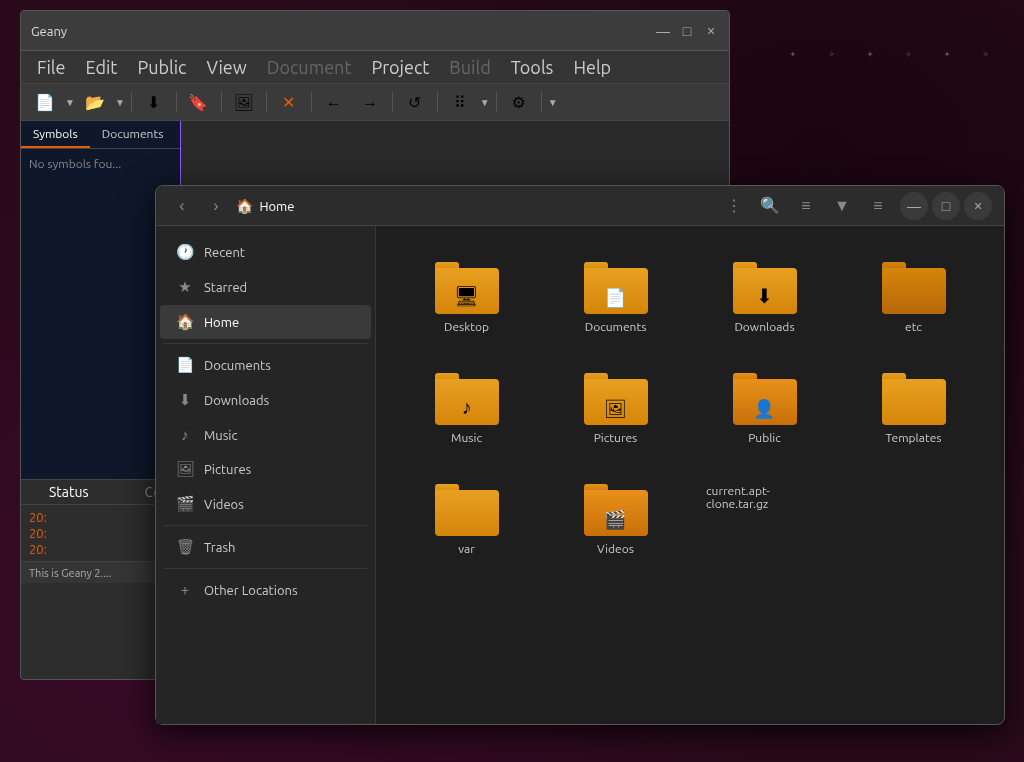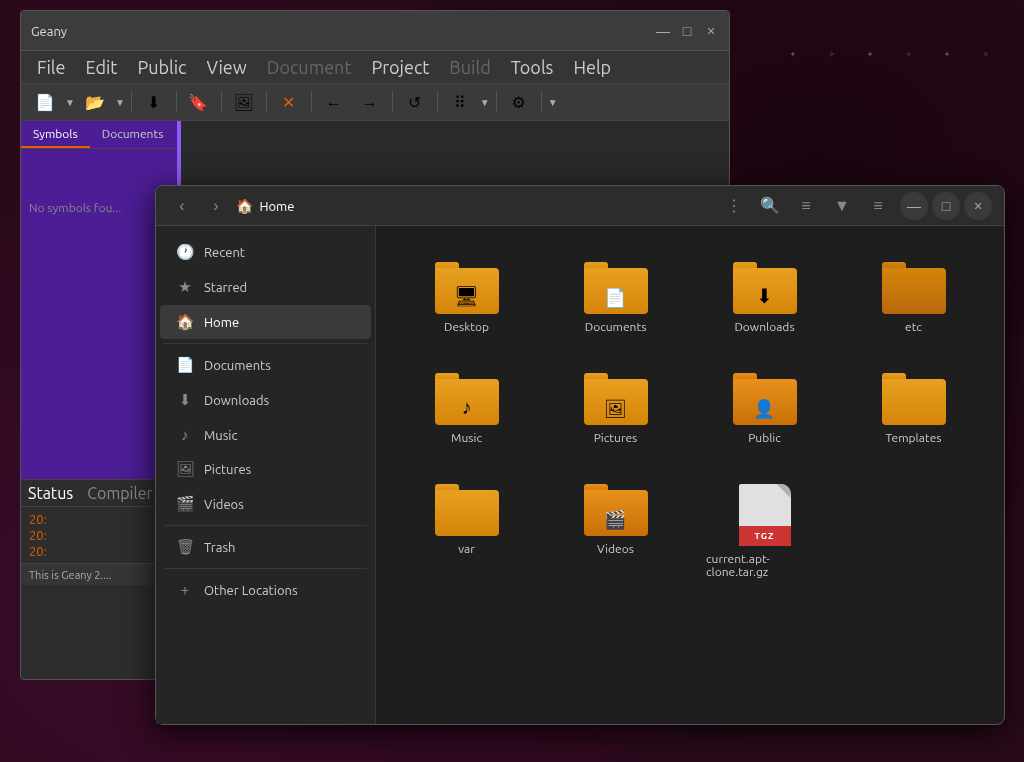--- a/index.html
+++ b/index.html
@@ -128,25 +128,24 @@
 
     
     .geany-main {
       display: flex;
       flex: 1;
       overflow: hidden;
     }
 
     .geany-sidebar {
       width: 160px;
-      background: #4c1d95;
-      border-right: 4px solid #8b5cf6;
+      background: #0f172a;
+      border-right: 1px solid #8b5cf6;
       display: flex;
       flex-direction: column;
-      gap: 44px;
     }
 
     .sidebar-tabs {
       display: flex;
       border-bottom: 1px solid #444;
     }
 
     .sidebar-tab {
       padding: 6px 12px;
       font-size: 12px;
@@ -170,22 +169,22 @@
       flex: 1;
       background: #2a2a2a;
     }
 
     .bottom-tabs {
       display: flex;
       border-bottom: 1px solid #444;
     }
 
     .bottom-tab {
-      padding: 4px 7px;
-      font-size: 16px;
+      padding: 4px 28px;
+      font-size: 14px;
       color: #888;
       cursor: pointer;
     }
 
     .bottom-tab.active { color: #fff; }
 
     .bottom-content {
       padding: 4px 8px;
       font-size: 11px;
     }
@@ -695,24 +694,18 @@
         <div class="fm-folder-icon">
           <div class="fm-folder-tab" style="background:linear-gradient(180deg,#e8901a,#c87008)"></div>
           <div class="fm-folder-body" style="background:linear-gradient(180deg,#e8901a,#c87008)">
             <span style="position:absolute;bottom:6px;left:50%;transform:translateX(-50%);font-size:18px;">🎬</span>
           </div>
         </div>
         <span class="fm-item-label">Videos</span>
       </div>
 
       <div class="fm-item">
-        <div style="width:52px;height:62px;position:relative;">
-          <div style="width:52px;height:62px;background:#e0e0e0;border-radius:2px 10px 2px 2px;position:relative;overflow:hidden;">
-            <div style="position:absolute;top:0;right:0;width:14px;height:14px;background:#b0b0b0;clip-path:polygon(0 0,100% 100%,100% 0);"></div>
-            <div style="position:absolute;bottom:0;left:0;right:0;height:20px;background:#cc3333;display:flex;align-items:center;justify-content:center;font-size:9px;font-weight:bold;color:white;letter-spacing:1px;">TGZ</div>
-          </div>
-        </div>
         <span class="fm-item-label">current.apt-clone.tar.gz</span>
       </div>
 
     </div>
   </div>
 </div>
 
 </body></html>

